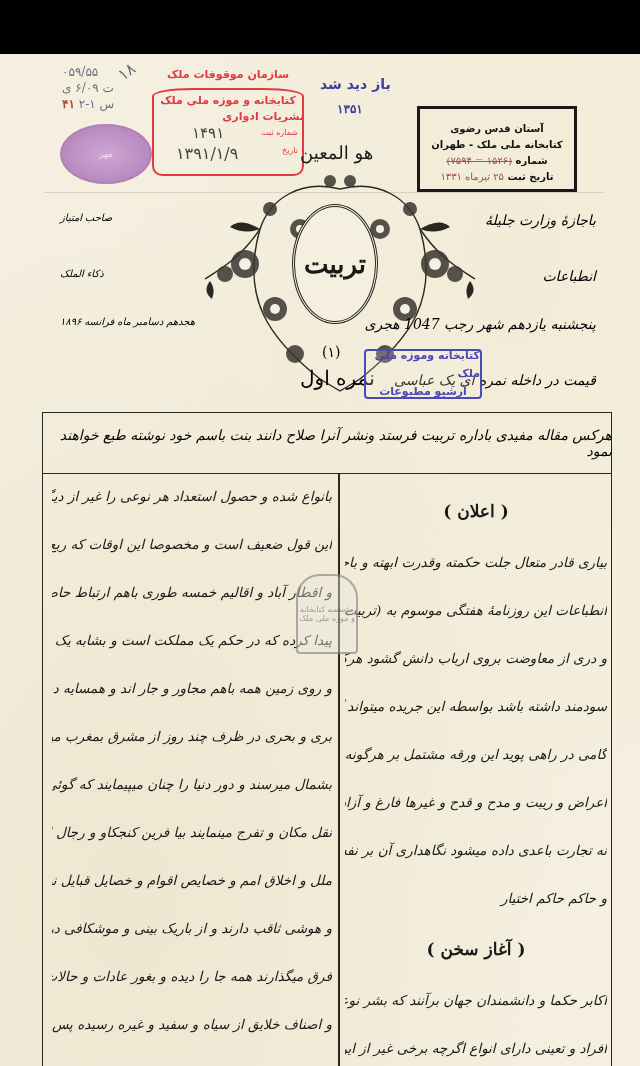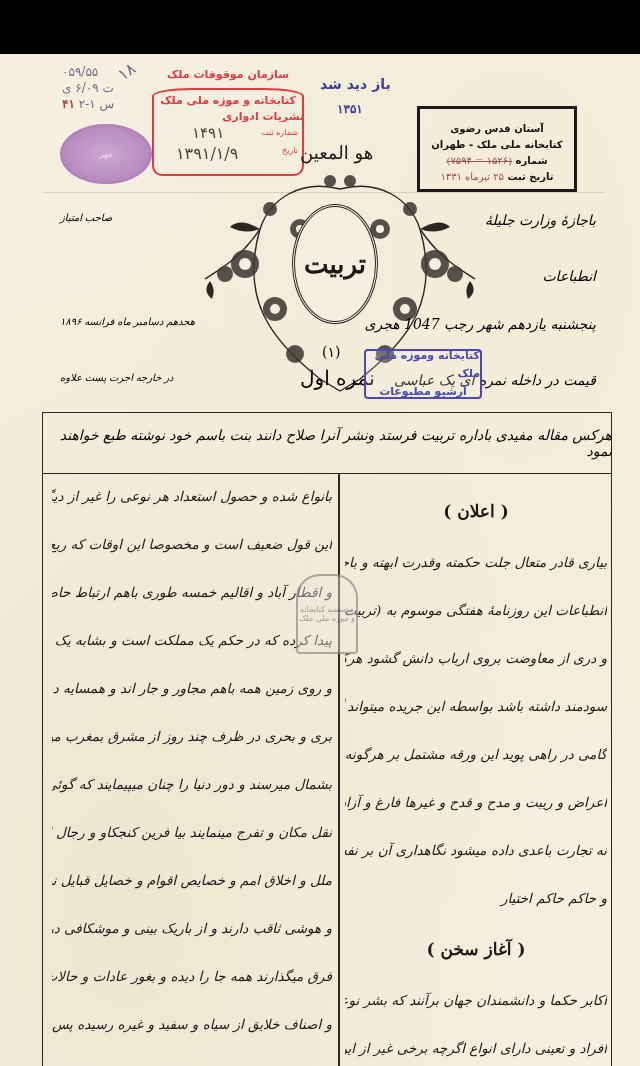--- a/index.html
+++ b/index.html
@@ -153,22 +153,22 @@
     <span>تربیت</span>
   </div>
   <div class="abs issue-num">(۱)</div>
 
   <div class="abs mast-r" style="top:158px">باجازهٔ وزارت جلیلهٔ</div>
   <div class="abs mast-r" style="top:214px">انطباعات</div>
   <div class="abs mast-r" style="top:262px;width:240px">پنجشنبه یازدهم شهر رجب 1047 هجری</div>
   <div class="abs mast-r" style="top:318px;width:250px">قیمت در داخله نمره ای یک عباسی</div>
 
   <div class="abs mast-l" style="top:158px">صاحب امتیاز</div>
+  <div class="abs mast-l" style="top:214px">ذکاء الملک</div>
   <div class="abs mast-l" style="top:262px;width:240px">هجدهم دسامبر ماه فرانسه ۱۸۹۶</div>
-  <div class="abs mast-l" style="top:318px">در خارجه اجرت پست علاوه</div>
 
   <div class="abs issue-ord">نمره اول</div>
 
   <div class="abs blue-stamp">
     <div>کتابخانه وموزه ملی ملک</div>
     <div>آرشیو مطبوعات</div>
   </div>
 
   <div class="abs body-frame"></div>
   <div class="abs notice">

